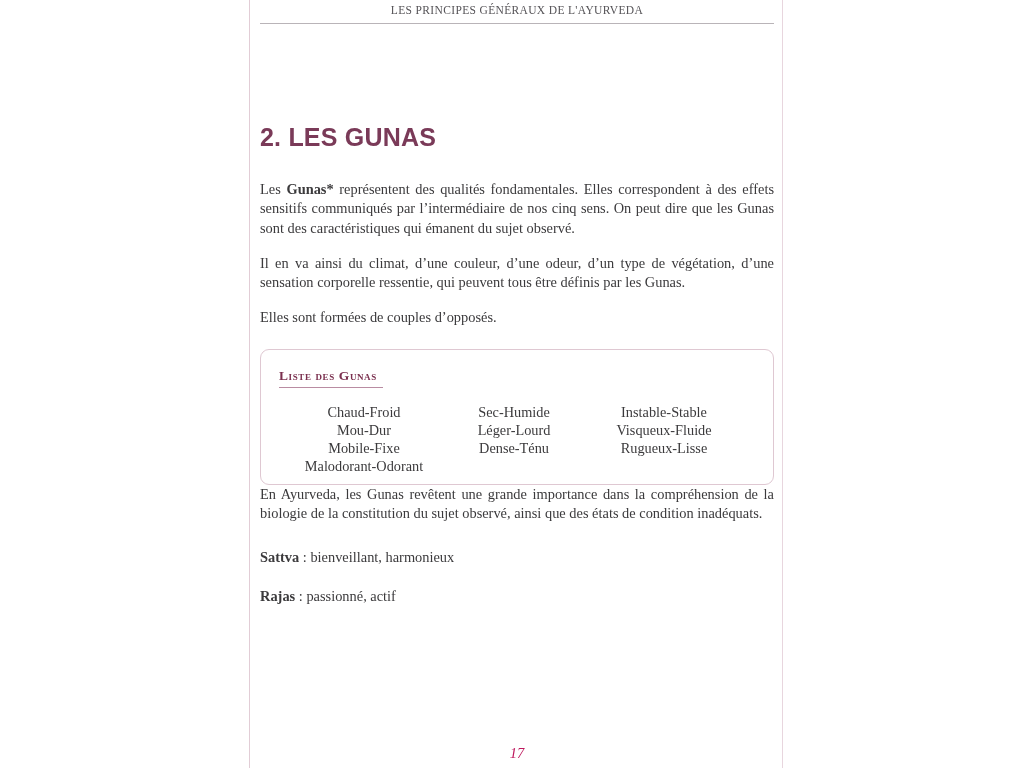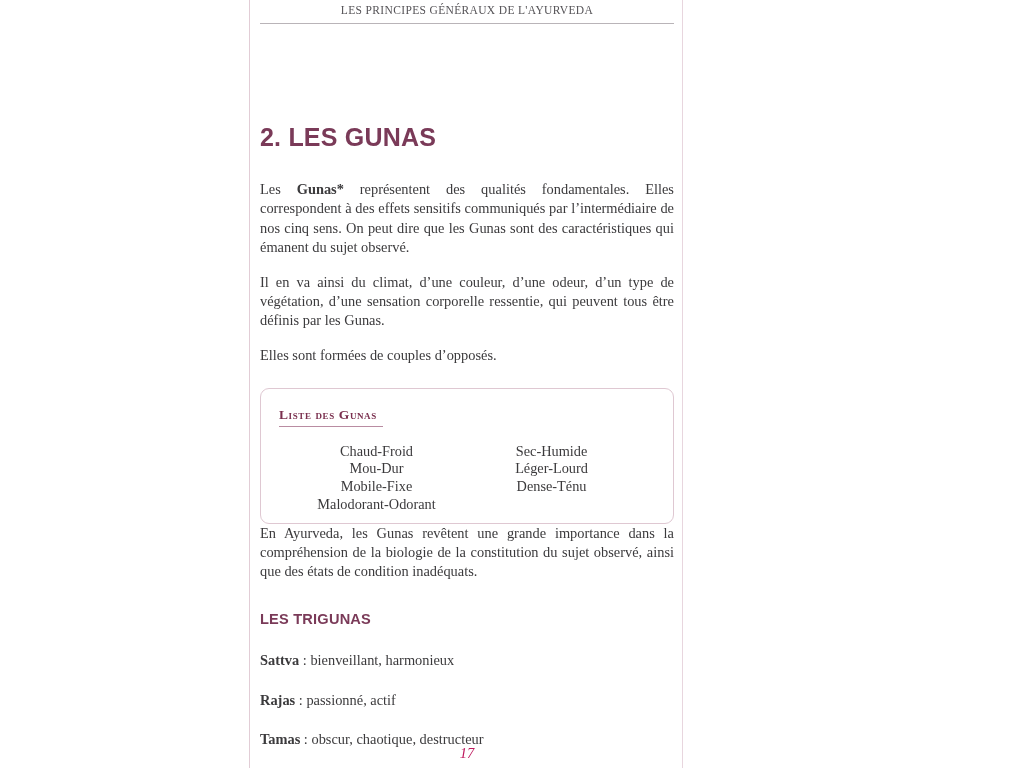--- a/index.html
+++ b/index.html
@@ -14,21 +14,21 @@
     font-family: "Liberation Serif", "DejaVu Serif", serif;
     color: #3a3a3a;
     position: relative;
   }
 
   
   .page {
     position: absolute;
     left: 249px;
     top: 0;
-    width: 434px;
+    width: 534px;
     height: 768px;
     background: #ffffff;
     border-left: 1px solid #e2cdd6;
     border-right: 1px solid #e8d6de;
     box-sizing: border-box;
   }
 
   .page-inner {
     position: absolute;
     left: 10px;
@@ -177,31 +177,34 @@
           <div>Chaud-Froid</div>
           <div>Mou-Dur</div>
           <div>Mobile-Fixe</div>
           <div>Malodorant-Odorant</div>
         </div>
         <div class="guna-col">
           <div>Sec-Humide</div>
           <div>Léger-Lourd</div>
           <div>Dense-Ténu</div>
         </div>
+        <div class="guna-col">
+          <div>Instable-Stable</div>
+          <div>Visqueux-Fluide</div>
+          <div>Rugueux-Lisse</div>
+        </div>
       </div>
     </div>
 
     <p class="body after-box">En Ayurveda, les Gunas revêtent une grande importance dans la compréhension de la biologie de la constitution du sujet observé, ainsi que des états de condition inadéquats.</p>
 
-    <h2 class="subheading">LES TRIGUNAS</h2>
 
     <div class="triguna-list">
       <div class="triguna-item"><span class="t-name">Sattva</span><span class="t-sep"> : </span><span>bienveillant, harmonieux</span></div>
 
       <div class="triguna-item"><span class="t-name">Rajas</span><span class="t-sep"> : </span><span>passionné, actif</span></div>
 
-      <div class="triguna-item"><span class="t-name">Tamas</span><span class="t-sep"> : </span><span>obscur, chaotique, destructeur</span></div>
     </div>
 
     <div class="folio">17</div>
 
   </div>
 </div>
 
 </body></html>

